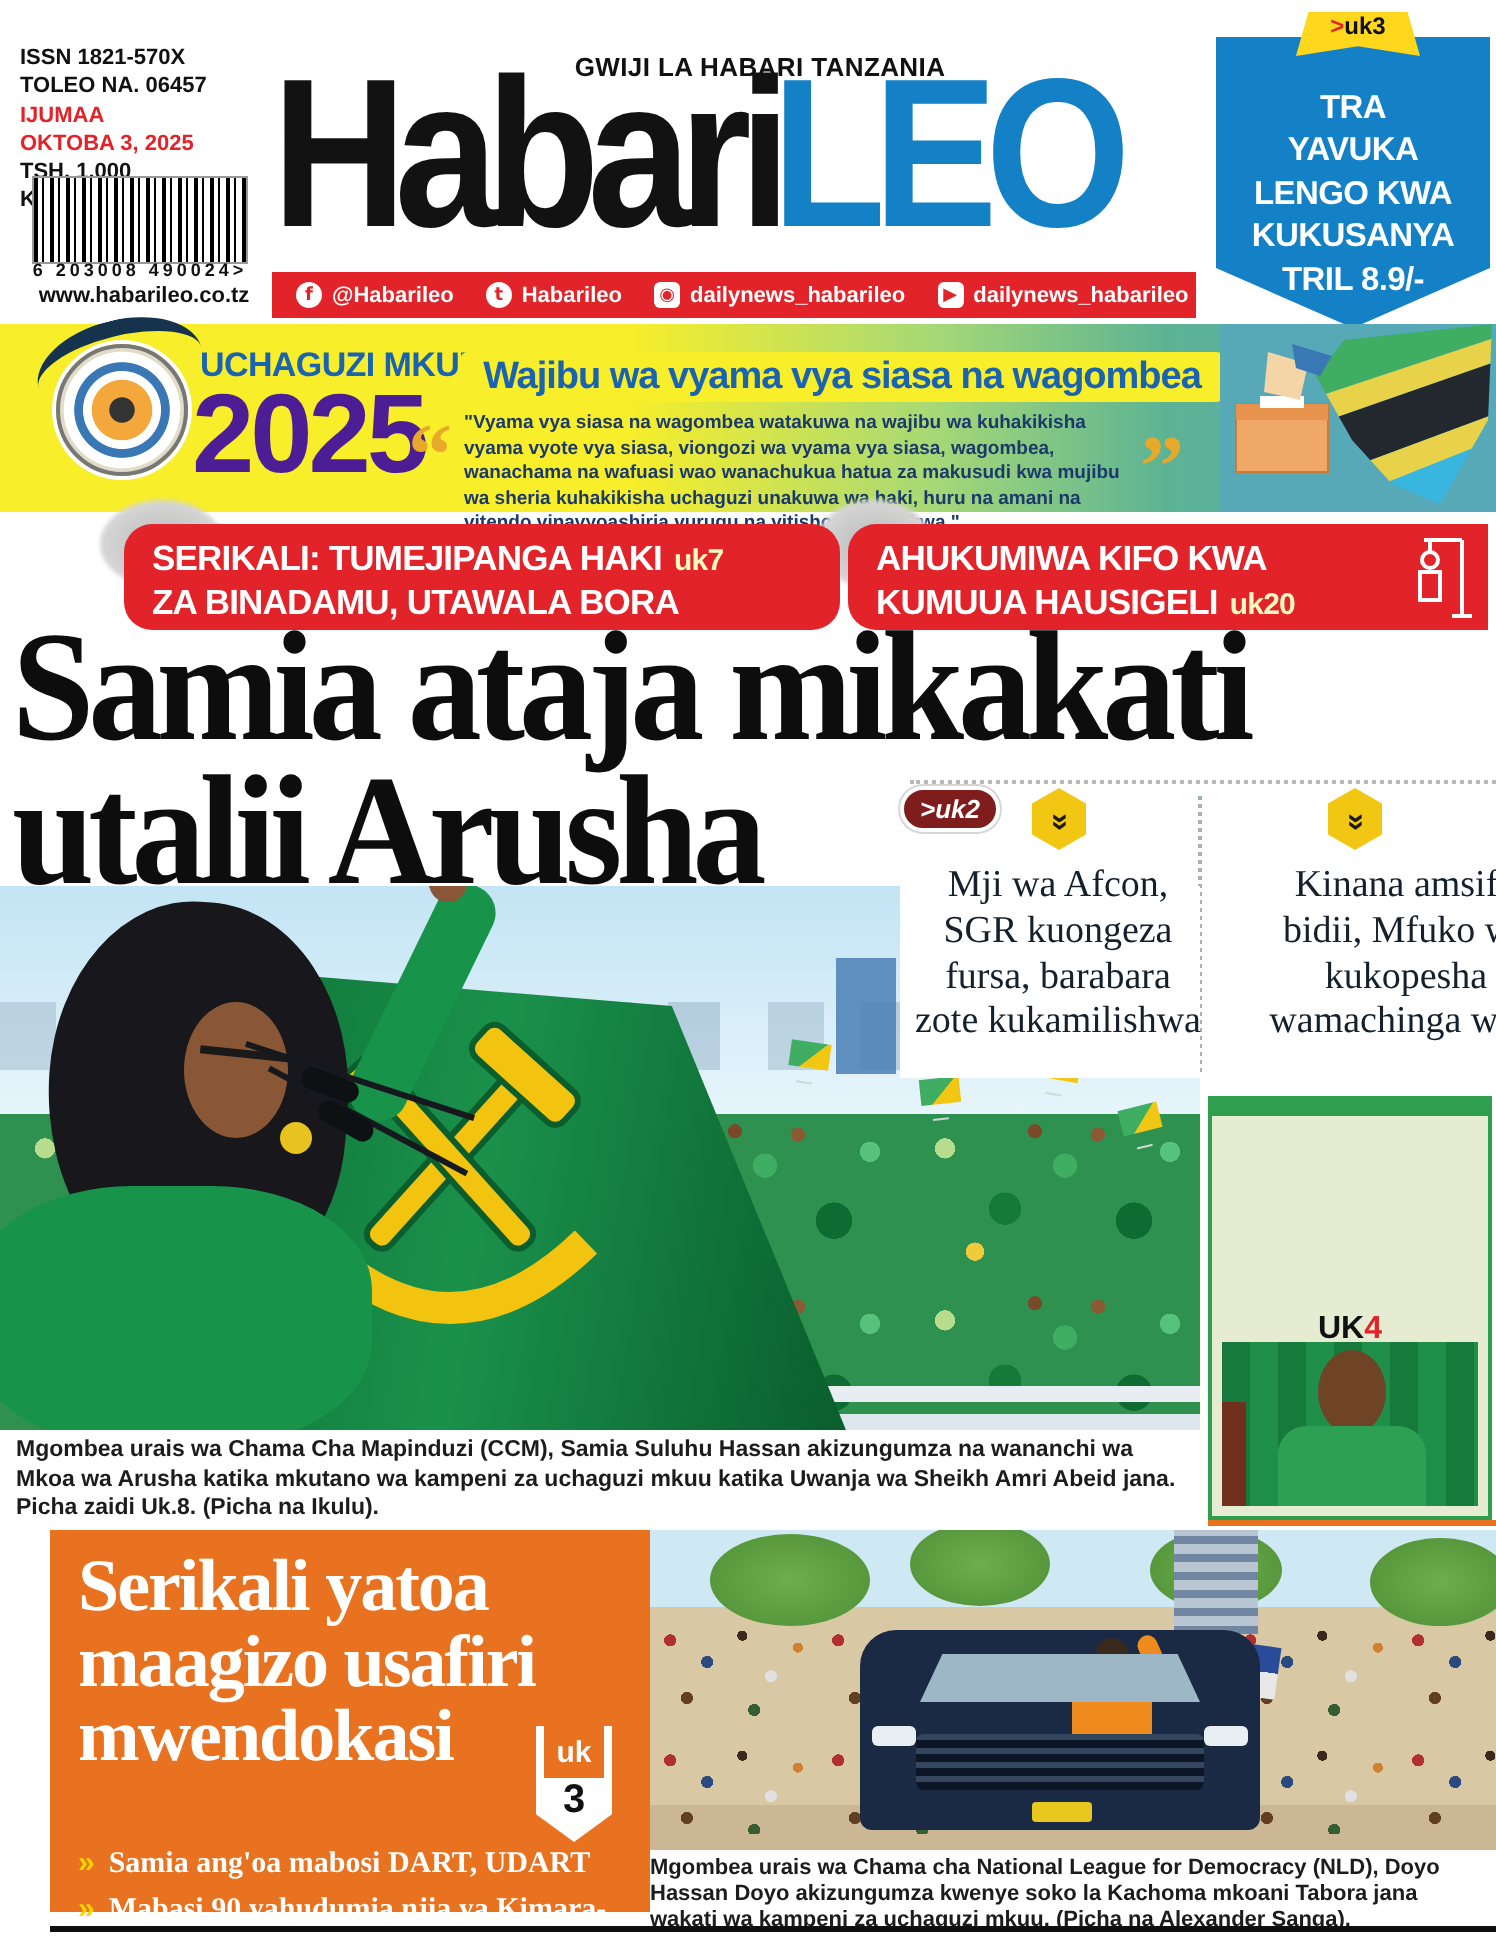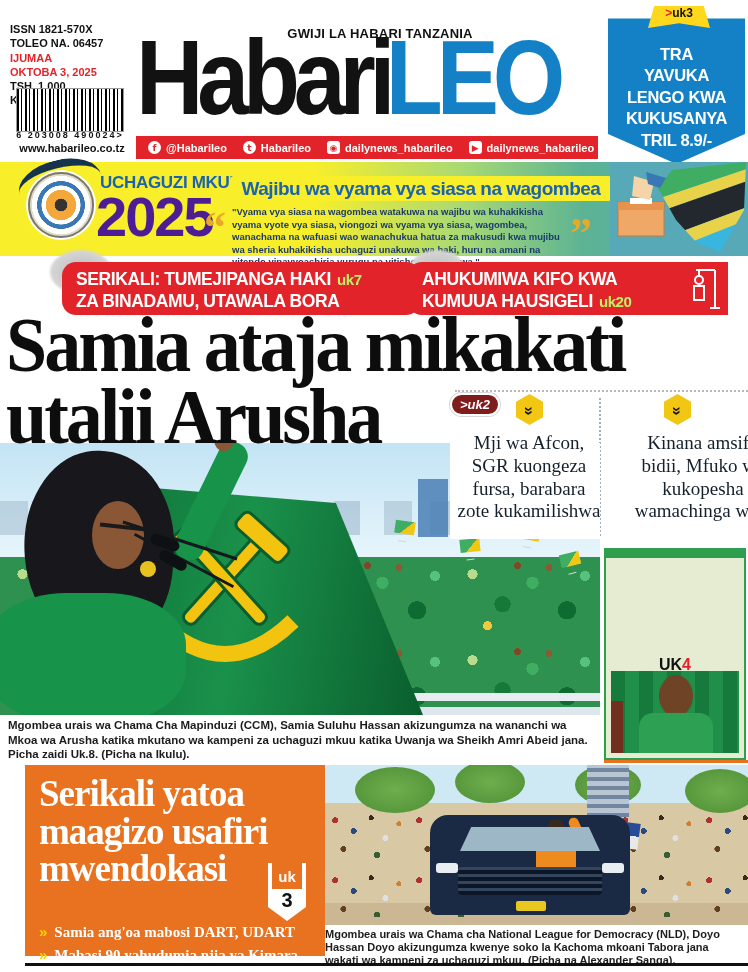--- a/index.html
+++ b/index.html
@@ -68,23 +68,23 @@
   .elec-art{left:610px;top:162px;width:138px;height:94px;background:#57a9b8;}
 
   
   .tear{background:radial-gradient(#b9b9b9,#e3e3e3);border-radius:50%;filter:blur(1px);}
   .tear1{left:50px;top:250px;width:62px;height:44px;}
   .tear2{left:408px;top:250px;width:58px;height:44px;}
 
   
   .teaser{background:#e2242a;color:#fff;border-radius:14px;box-sizing:border-box;
     padding:7px 12px 0 14px;font-size:17.5px;font-weight:900;letter-spacing:-0.4px;line-height:1.25;z-index:2;}
-  .teaser .pg{color:#bef264;font-size:15px;margin-left:6px;}
+  .teaser .pg{color:#fef9c3;font-size:15px;margin-left:6px;}
   .teaser-l{left:62px;top:262px;width:358px;height:53px;}
-  .teaser-r{left:408px;top:262px;width:320px;height:53px;border-radius:14px 0 0 14px;padding-right:46px;}
+  .teaser-r{left:424px;top:262px;width:320px;height:53px;border-radius:14px 0 0 14px;padding-right:46px;}
   .gallows{right:8px;top:6px;}
 
   
   .headline{left:6px;top:308px;width:742px;font-family:"Liberation Serif",serif;font-weight:bold;
     font-size:74px;line-height:0.92;letter-spacing:-3px;color:#0d0d0d;transform:scaleY(1.06);
     transform-origin:top left;z-index:3;}
   .uk2{left:450px;top:393px;display:inline-flex;background:#7f1d1d;border:2px solid #fff;
     box-shadow:0 0 0 1px #d6d6d6;border-radius:16px;padding:2px 8px;color:#fff;font-style:italic;
     font-weight:900;font-size:13px;z-index:4;}
   .deck-rule{left:455px;top:390px;width:293px;border-top:2px dotted #b8b8b8;height:0;}

